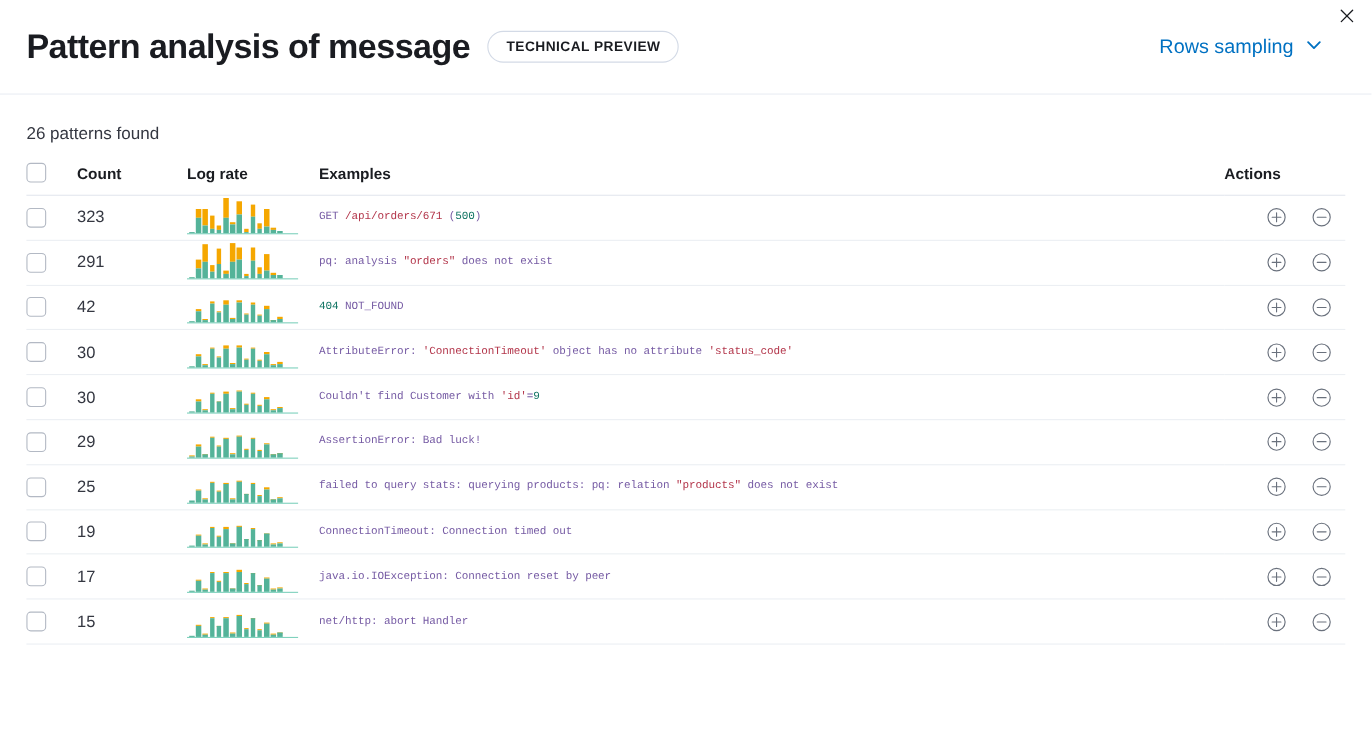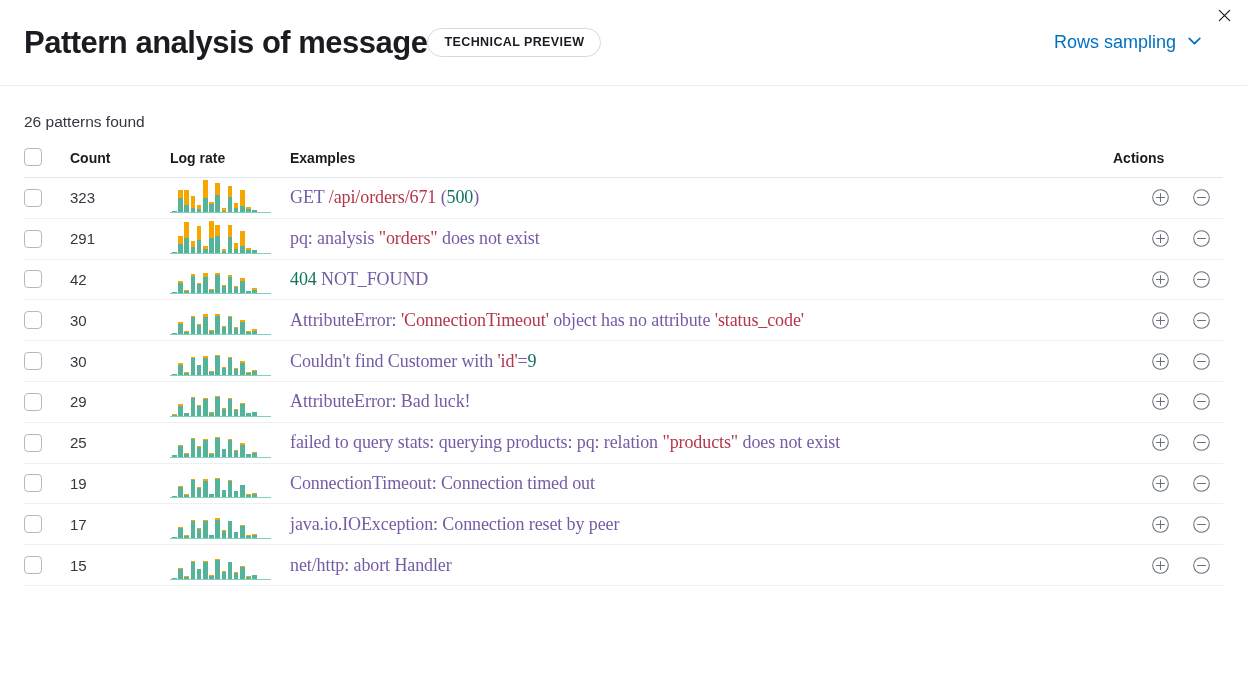--- a/index.html
+++ b/index.html
@@ -14,21 +14,21 @@
 
   
   .header {
     position: relative;
     height: 86px;
     border-bottom: 1px solid #e9edf3;
     display: flex;
     align-items: center;
     padding: 0 24px;
   }
-  .title-wrap { display: flex; align-items: center; gap: 0; }
+  .title-wrap { display: flex; align-items: center; gap: 16px; }
   .page-title {
     font-size: 31px;
     font-weight: 700;
     letter-spacing: -0.5px;
     color: #1a1c21;
     white-space: nowrap;
   }
   .badge {
     border: 1px solid #d3dae6;
     border-radius: 999px;
@@ -115,22 +115,22 @@
     height: 30px;
     width: 101px;
     border-bottom: 1.6px solid #7fd1bd;
     padding-left: 2px;
   }
   .bar { width: 4.6px; display: flex; flex-direction: column; justify-content: flex-end; }
   .bar .top { background: #f5a700; }
   .bar .bot { background: #54b399; }
 
   .msg {
-    font-family: Liberation Serif, serif;
-    font-size: 18px;
+    font-family: Liberation Mono, monospace;
+    font-size: 10px;
     color: #765ba4;
     white-space: nowrap;
     letter-spacing: -0.1px;
   }
   .s-str { color: #b3364b; }
   .s-num { color: #0f7362; }
 
   .actions { display: flex; align-items: center; justify-content: flex-end; gap: 22px; padding-right: 12px; }
   .act-ico { width: 19px; height: 19px; cursor: pointer; color: #6a717d; display: block; }
 
@@ -668,21 +668,21 @@
                 <div class="top" style="height: 0.9px;"></div>
                 <div class="bot" style="height: 2.4px;"></div>
               </div>
               <div class="bar">
                 <div class="top" style="height: 0.6px;"></div>
                 <div class="bot" style="height: 3.6px;"></div>
               </div>
             </div>
           </td>
           <td>
-            <div class="msg"><span>AttributeError: Bad luck!</span></div>
+            <div class="msg"><span>AssertionError: Bad luck!</span></div>
           </td>
           <td>
             <div class="actions">
               <span class="act-ico"><svg width="19" height="19" viewBox="0 0 20 20" fill="none">
                   <circle cx="10" cy="10" r="8.2" stroke="#6a717d" stroke-width="1.1"></circle>
                   <path d="M10 5.8v8.4M5.8 10h8.4" stroke="#6a717d" stroke-width="1.1" stroke-linecap="round"></path>
                 </svg></span>
               <span class="act-ico"><svg width="19" height="19" viewBox="0 0 20 20" fill="none">
                   <circle cx="10" cy="10" r="8.2" stroke="#6a717d" stroke-width="1.1"></circle>
                   <path d="M5.8 10h8.4" stroke="#6a717d" stroke-width="1.1" stroke-linecap="round"></path>

